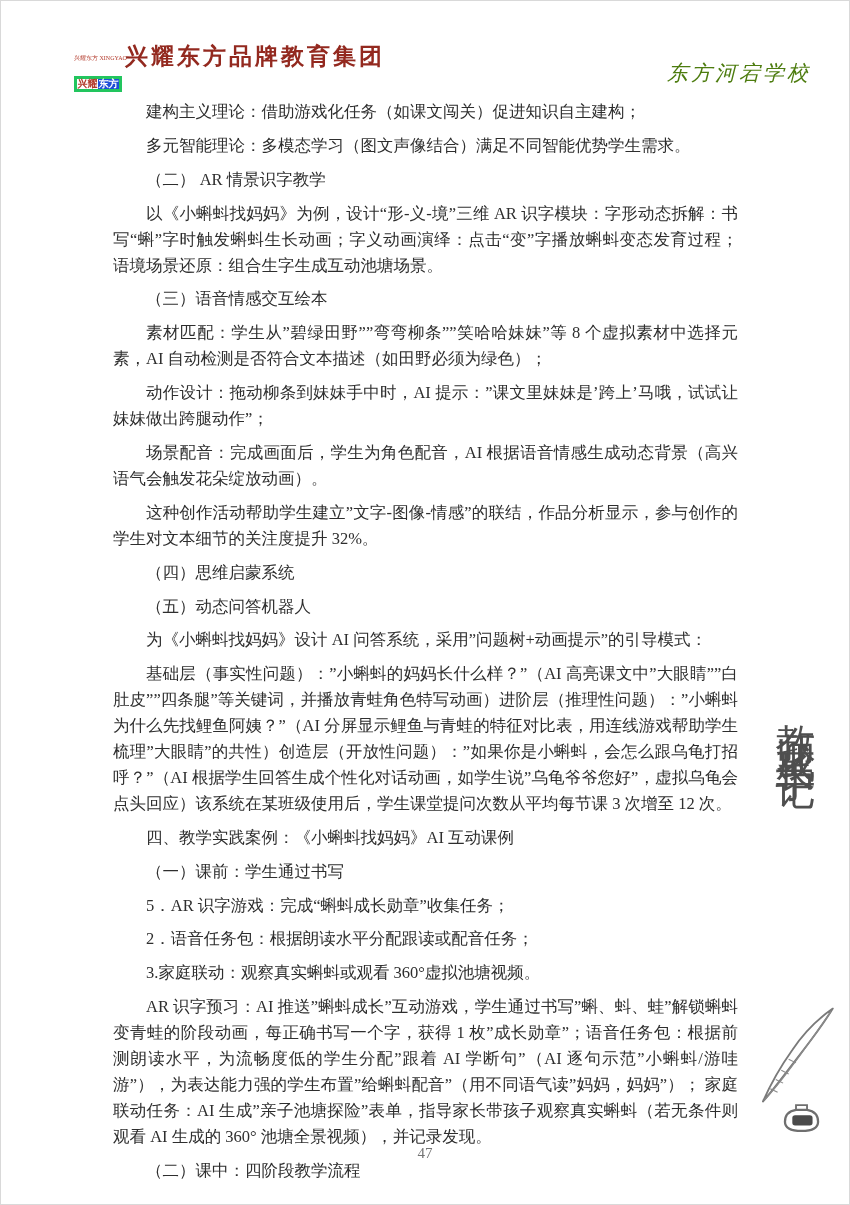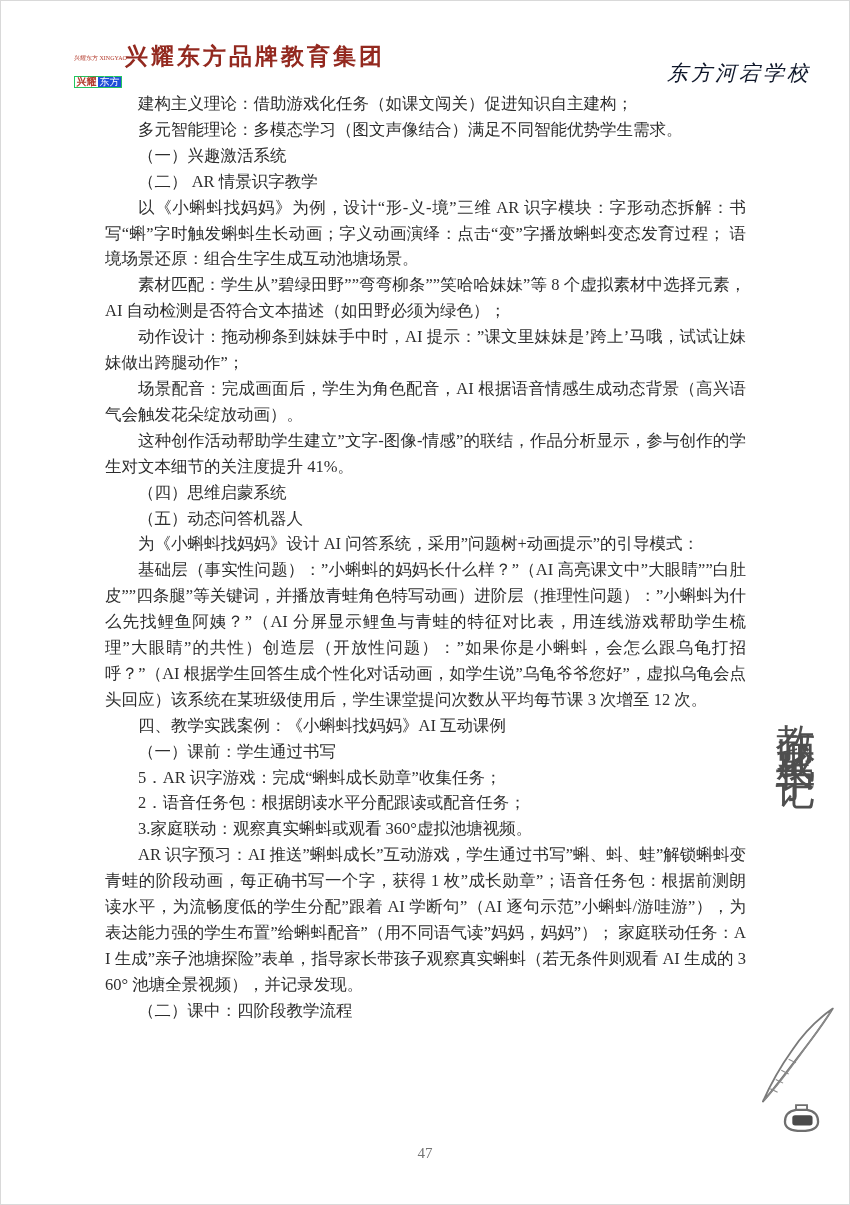--- a/index.html
+++ b/index.html
@@ -11,45 +11,45 @@
     color:#2e2e2e;
   }
   
   .hdr{position:absolute;top:0;left:0;width:100%;height:95px;}
   .logo{
     position:absolute;left:73px;top:54px;width:48px;height:33px;
     display:flex;flex-direction:column;line-height:1;
   }
   .logo-top{font-size:6px;color:#b33a2b;white-space:nowrap;letter-spacing:0;}
   .logo-top .reg{font-size:5px;vertical-align:top;}
-  .logo-stamp{display:flex;margin-top:15px;border:1px solid #22c55e;height:22px;}
+  .logo-stamp{display:flex;margin-top:15px;border:3px solid #22c55e;height:22px;}
   .stamp-left{
     flex:1;display:flex;align-items:center;justify-content:center;
     color:#b33a2b;font-size:10px;font-weight:bold;background:#fff;
   }
   .stamp-right{
     flex:1;display:flex;align-items:center;justify-content:center;
-    color:#fff;font-size:10px;font-weight:normal;background:#1d4ed8;
+    color:#fff;font-size:10px;font-weight:bold;background:#1d4ed8;
   }
   .company{
     position:absolute;left:124px;top:40px;
     font-size:23px;font-weight:bold;color:#93291f;
     letter-spacing:3px;white-space:nowrap;
   }
   .school{
     position:absolute;right:38px;top:58px;
-    font-size:21px;color:#0f172a;font-style:italic;
+    font-size:21px;color:#4d7c0f;font-style:italic;
     letter-spacing:3px;white-space:nowrap;
   }
   
   .doc{
     position:absolute;left:104px;top:90px;width:641px;
     font-size:16.5px;line-height:25.9px;text-align:justify;
   }
-  .doc p{margin:0;text-indent:2em;word-break:break-all;}
+  .doc p{margin:8px;text-indent:2em;word-break:break-all;}
   
   .wm{
     position:absolute;right:18px;top:692px;width:70px;
     display:flex;flex-direction:column;align-items:center;
   }
   .wm-text{
     writing-mode:vertical-rl;
     font-size:40px;color:#4f4f4f;letter-spacing:9px;
     font-family:"DejaVu Serif","Liberation Serif",serif;
     height:305px;line-height:1;
@@ -72,27 +72,27 @@
       <span class="stamp-right">东方</span>
     </div>
   </div>
   <div class="company">兴耀东方品牌教育集团</div>
   <div class="school">东方河宕学校</div>
 </div>
 
 <main class="doc">
     <p>建构主义理论：借助游戏化任务（如课文闯关）促进知识自主建构；</p>
     <p>多元智能理论：多模态学习（图文声像结合）满足不同智能优势学生需求。</p>
-    <p>（一）兴趣激活系统</p>
     <p>（二） AR 情景识字教学</p>
     <p>以《小蝌蚪找妈妈》为例，设计“形-义-境”三维 AR 识字模块：字形动态拆解：书写“蝌”字时触发蝌蚪生长动画；字义动画演绎：点击“变”字播放蝌蚪变态发育过程； 语境场景还原：组合生字生成互动池塘场景。</p>
+    <p>（三）语音情感交互绘本</p>
     <p>素材匹配：学生从”碧绿田野””弯弯柳条””笑哈哈妹妹”等 8 个虚拟素材中选择元素，AI 自动检测是否符合文本描述（如田野必须为绿色）；</p>
     <p>动作设计：拖动柳条到妹妹手中时，AI 提示：”课文里妹妹是’跨上’马哦，试试让妹妹做出跨腿动作”；</p>
     <p>场景配音：完成画面后，学生为角色配音，AI 根据语音情感生成动态背景（高兴语气会触发花朵绽放动画）。</p>
-    <p>这种创作活动帮助学生建立”文字-图像-情感”的联结，作品分析显示，参与创作的学生对文本细节的关注度提升 41%。</p>
+    <p>这种创作活动帮助学生建立”文字-图像-情感”的联结，作品分析显示，参与创作的学生对文本细节的关注度提升 32%。</p>
     <p>（四）思维启蒙系统</p>
     <p>（五）动态问答机器人</p>
     <p>为《小蝌蚪找妈妈》设计 AI 问答系统，采用”问题树+动画提示”的引导模式：</p>
     <p>基础层（事实性问题）：”小蝌蚪的妈妈长什么样？”（AI 高亮课文中”大眼睛””白肚皮””四条腿”等关键词，并播放青蛙角色特写动画）进阶层（推理性问题）：”小蝌蚪为什么先找鲤鱼阿姨？”（AI 分屏显示鲤鱼与青蛙的特征对比表，用连线游戏帮助学生梳理”大眼睛”的共性）创造层（开放性问题）：”如果你是小蝌蚪，会怎么跟乌龟打招呼？”（AI 根据学生回答生成个性化对话动画，如学生说”乌龟爷爷您好”，虚拟乌龟会点头回应）该系统在某班级使用后，学生课堂提问次数从平均每节课 3 次增至 12 次。</p>
     <p>四、教学实践案例：《小蝌蚪找妈妈》AI 互动课例</p>
     <p>（一）课前：学生通过书写</p>
     <p>5．AR 识字游戏：完成“蝌蚪成长勋章”收集任务；</p>
     <p>2．语音任务包：根据朗读水平分配跟读或配音任务；</p>
     <p>3.家庭联动：观察真实蝌蚪或观看 360°虚拟池塘视频。</p>
     <p>AR 识字预习：AI 推送”蝌蚪成长”互动游戏，学生通过书写”蝌、蚪、蛙”解锁蝌蚪变青蛙的阶段动画，每正确书写一个字，获得 1 枚”成长勋章”；语音任务包：根据前测朗读水平，为流畅度低的学生分配”跟着 AI 学断句”（AI 逐句示范”小蝌蚪/游哇游”），为表达能力强的学生布置”给蝌蚪配音”（用不同语气读”妈妈，妈妈”）； 家庭联动任务：AI 生成”亲子池塘探险”表单，指导家长带孩子观察真实蝌蚪（若无条件则观看 AI 生成的 360° 池塘全景视频），并记录发现。</p>

